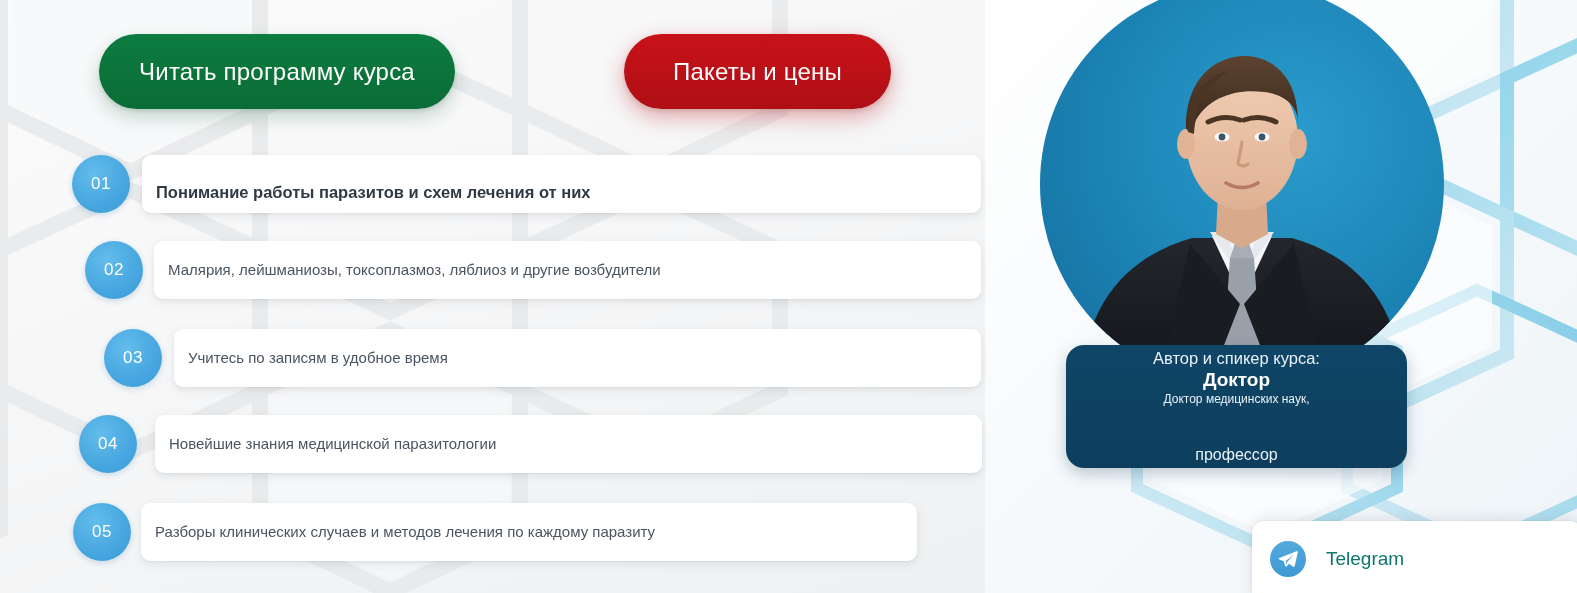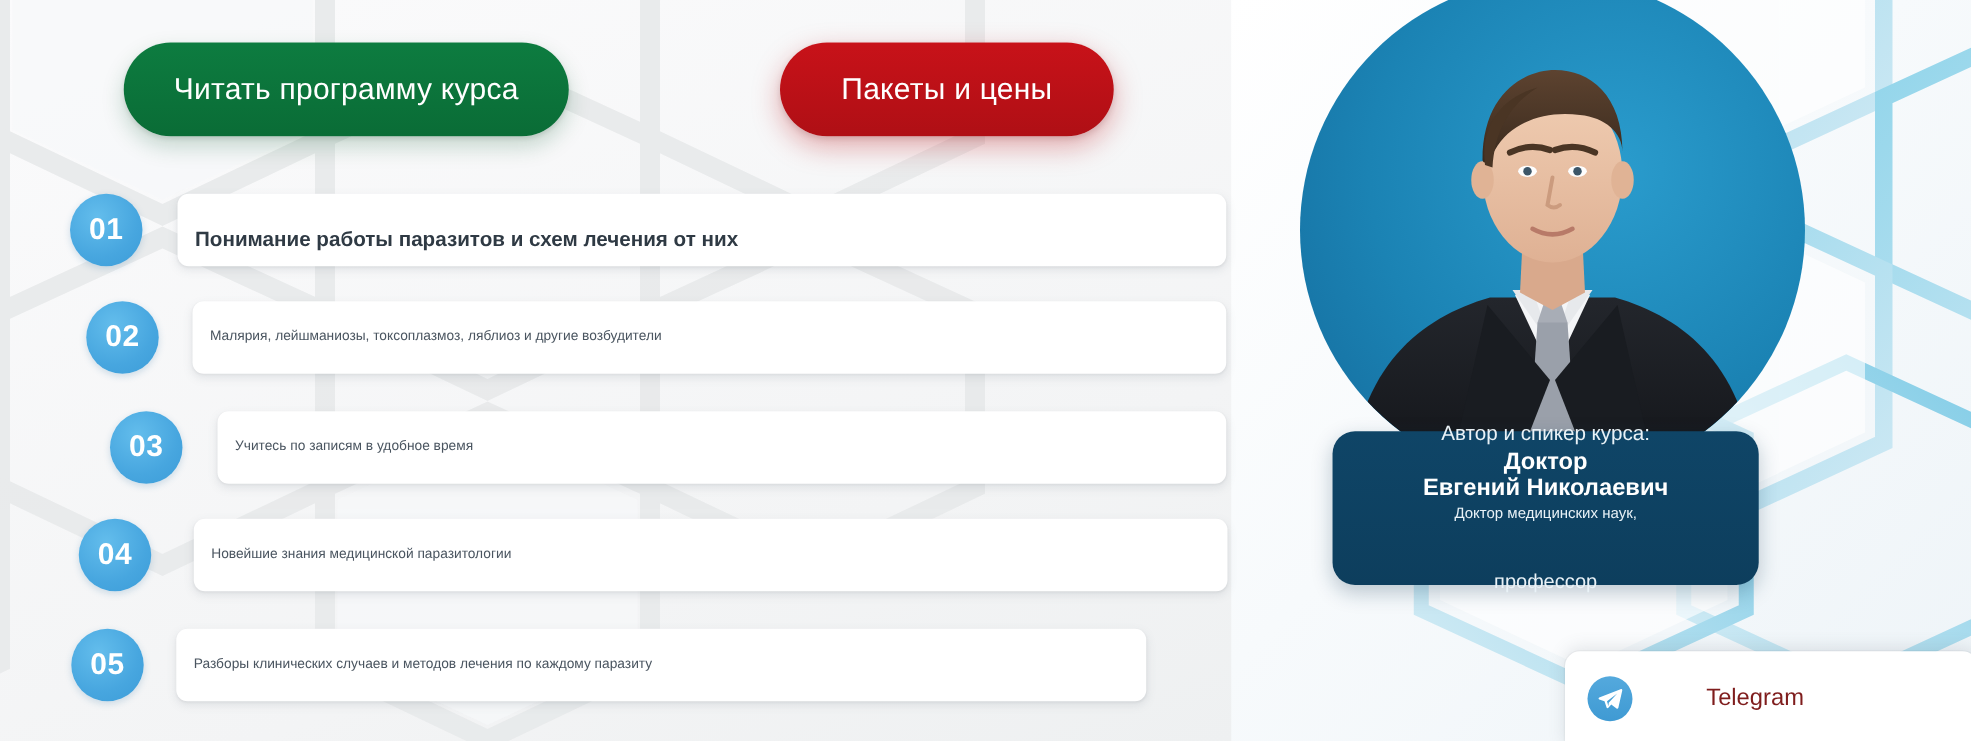--- a/index.html
+++ b/index.html
@@ -49,39 +49,39 @@
     border-radius:38px;
     background:linear-gradient(180deg,#c81219 0%,#af0f15 100%);
     font-size:24px; letter-spacing:.2px;
     box-shadow:0 8px 22px rgba(190,20,25,.35), 0 2px 5px rgba(0,0,0,.12);
   }
 
   
   #feature-list { position:absolute; left:0; top:0; width:985px; height:593px; }
   .feature-row { position:absolute; height:86px; }
   .badge {
-    position:absolute; top:0; left:0;
+    position:absolute; top:0; left:16px;
     width:58px; height:58px; border-radius:50%;
     background:radial-gradient(circle at 38% 32%, #63bdec 0%, #47a6df 60%, #3c9cd8 100%);
     display:flex; align-items:center; justify-content:center;
-    color:#ffffff; font-size:24px; font-weight:bold; letter-spacing:.5px;
+    color:#ffffff; font-size:17px; font-weight:normal; letter-spacing:.5px;
     box-shadow:0 2px 6px rgba(50,120,170,.22);
     z-index:3;
   }
   .feature-card {
     position:absolute; top:0; height:58px;
     background:#ffffff;
     border-radius:9px;
     display:flex; align-items:center;
     box-shadow:0 3px 8px rgba(120,130,140,.16), 0 1px 2px rgba(0,0,0,.05);
     z-index:2;
   }
   .feature-text {
     padding-left:14px; padding-right:16px;
-    font-size:11px; color:#4a5560; line-height:1.25;
+    font-size:15px; color:#4a5560; line-height:1.25;
   }
   .feature-text.strong { font-weight:bold; color:#2f3a44; font-size:16.5px;margin-top:16px; }
 
   
   #portrait-wrap { position:absolute; left:1040px; top:-18px; width:404px; height:404px; }
   #portrait-circle {
     position:absolute; inset:0; border-radius:50%;
     background:radial-gradient(circle at 62% 38%, #2a9ccd 0%, #1b83b4 55%, #14699a 100%);
     overflow:hidden;
   }
@@ -115,21 +115,21 @@
     display:flex; align-items:center;
     padding-left:18px; gap:20px;
     z-index:9;
   }
   #telegram-icon {
     width:36px; height:36px; border-radius:50%;
     background:linear-gradient(180deg,#54a9dd 0%,#3f9ad3 100%);
     display:flex; align-items:center; justify-content:center;
     flex:0 0 auto;
   }
-  #telegram-label { font-size:19px; color:#7f1d1d;margin-left:39px; }
+  #telegram-label { font-size:19px; color:#0f766e; }
 </style>
 </head>
 <body>
 
 <div id="stage">
 
   <div id="bg-white-panel"></div>
 
   <svg id="bg-hex-left" viewBox="0 0 1120 790">
     <g fill="none" stroke="#e7e9ea" stroke-width="16">
@@ -284,21 +284,20 @@
 
           <path d="M236 368 L282 396" stroke="#d5b377" stroke-width="6" stroke-linecap="round"></path>
         </g>
       </svg>
     </div>
   </div>
 
   <div id="speaker-card">
     <div class="sp-line" id="sp-role">Автор и спикер курса:</div>
     <div class="sp-line" id="sp-surname">Доктор</div>
-    <div class="sp-line" id="sp-firstname">Евгений Николаевич</div>
     <div class="sp-line" id="sp-title1">Доктор медицинских наук,</div>
     <div class="sp-line" id="sp-title2">профессор</div>
   </div>
 
   <div id="telegram-widget">
     <div id="telegram-icon">
       <svg width="22" height="22" viewBox="0 0 24 24" aria-hidden="true">
         <path d="M21.2 3.6 L2.6 10.9 c-.8.3-.8 1.4 0 1.7 l4.6 1.5 1.8 5.5 c.2.7 1.1.9 1.6.3 l2.5-2.8 4.6 3.4 c.6.4 1.4.1 1.6-.6 L22.7 4.7 c.2-.8-.6-1.4-1.5-1.1 Z M9.4 14.1 l8.9-6.6 -7.4 7.9 -.3 3.1 Z" fill="#ffffff"></path>
       </svg>
     </div>

